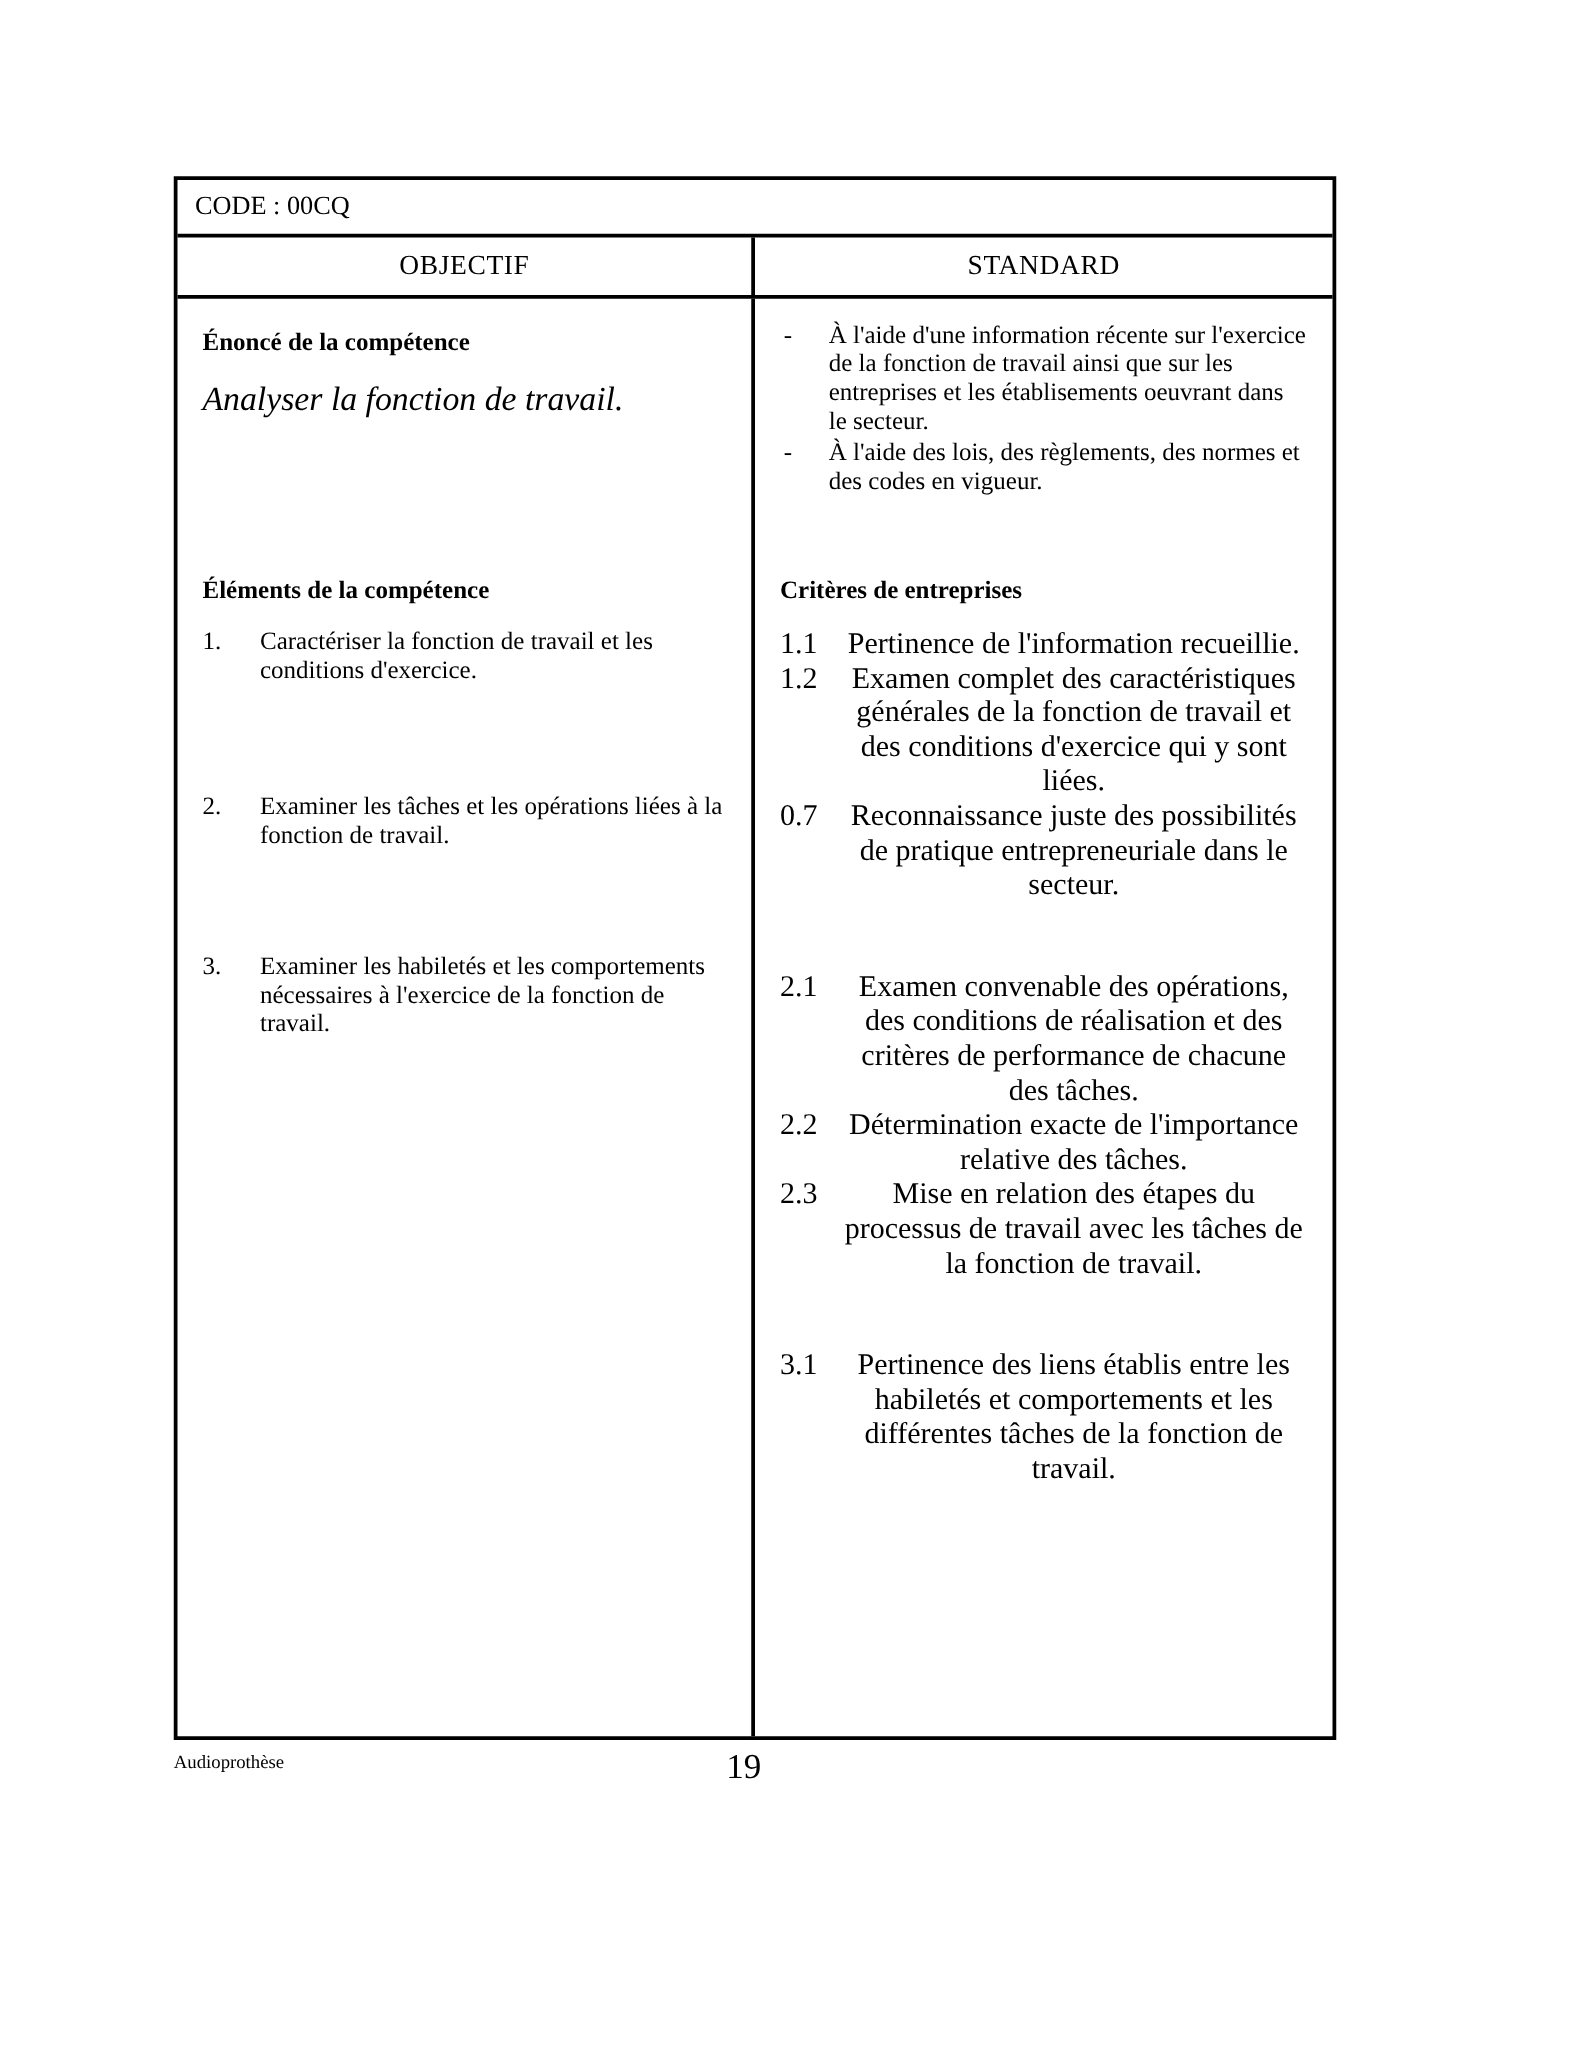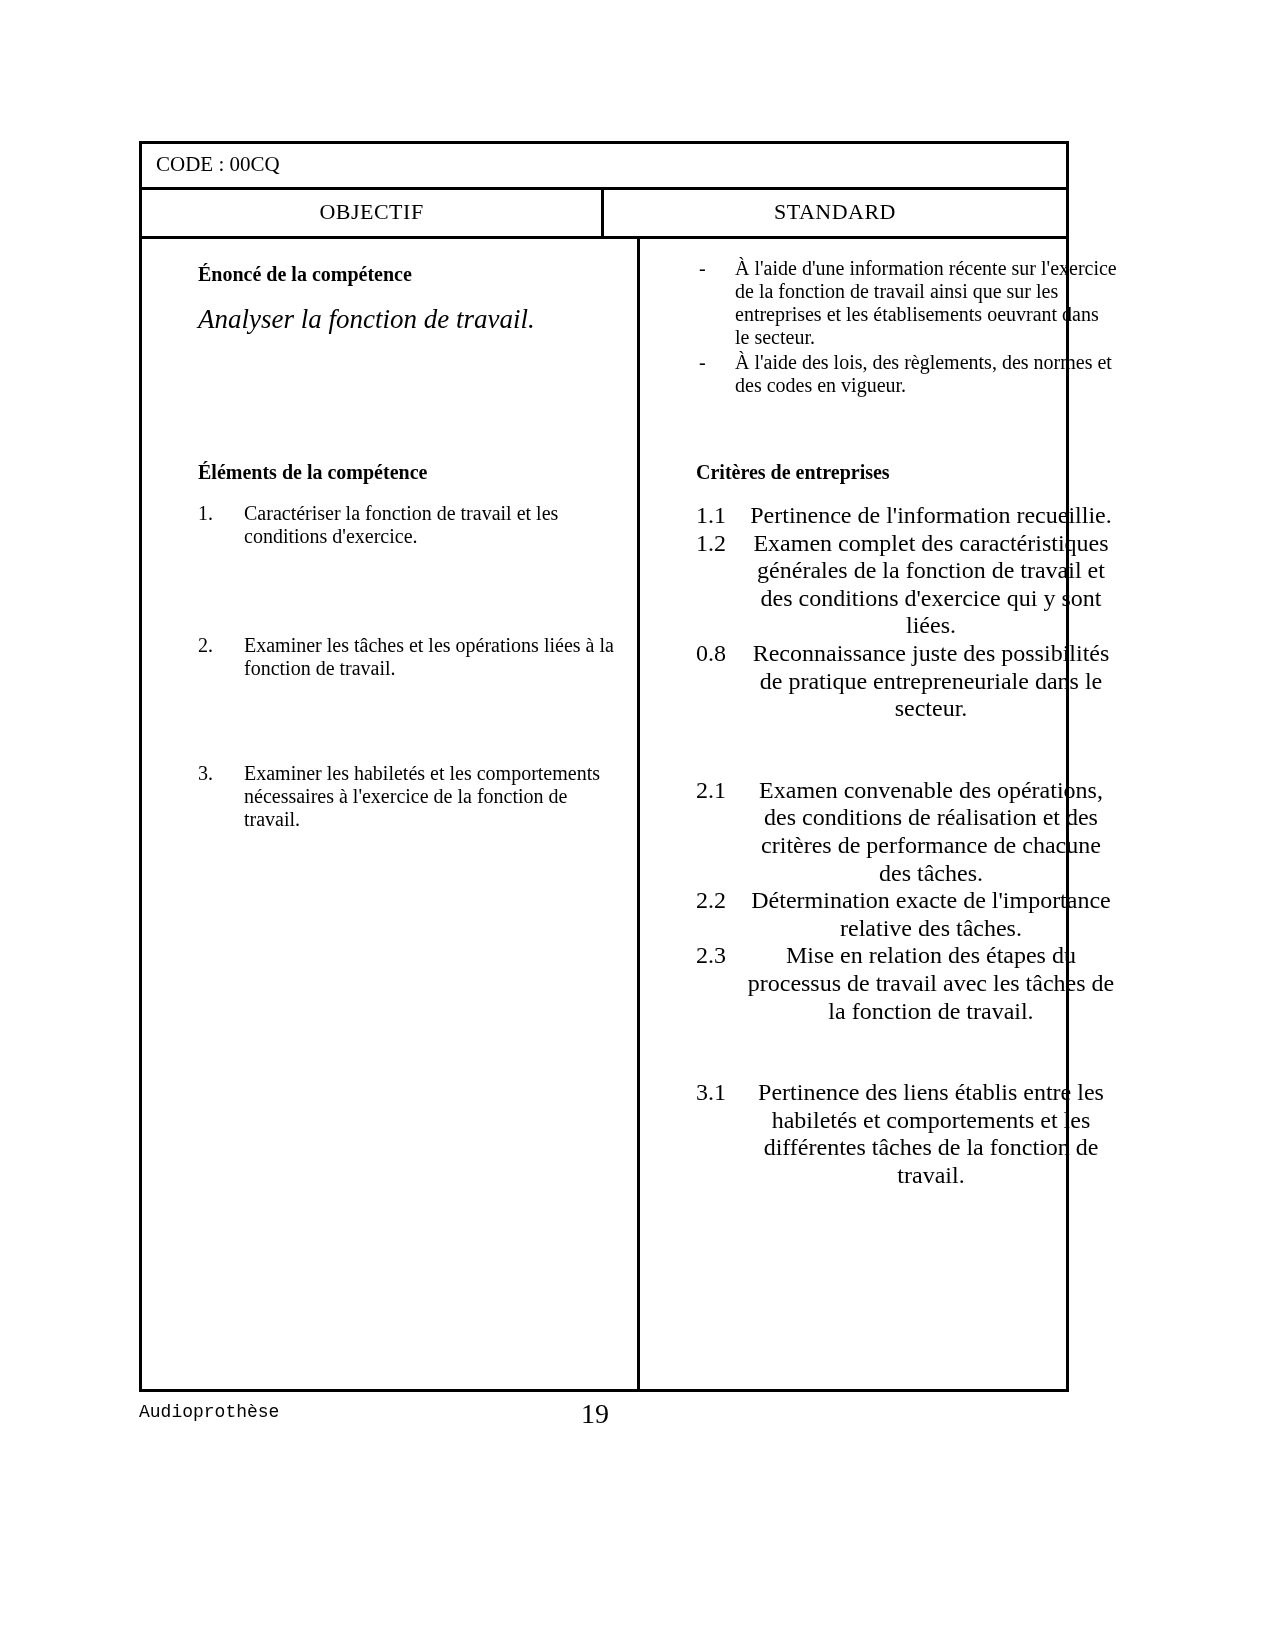--- a/index.html
+++ b/index.html
@@ -50,21 +50,20 @@
     border-right: 3px solid #000;
   }
   .body-row {
     display: flex;
     min-height: 1150px;
   }
   .body-cell {
     flex: 0 0 50%;
     box-sizing: border-box;
     padding: 18px 20px 20px 20px;
-    margin-left: 36px;
   }
   .body-cell.left {
     border-right: 3px solid #000;
   }
   .section-title {
     font-weight: bold;
     font-size: 20px;
     margin: 6px 0 18px 0;
   }
   .plain-para {
@@ -136,22 +135,22 @@
     position: absolute;
     left: 139px;
     top: 1398px;
     width: 930px;
     height: 40px;
   }
   .footer-left {
     position: absolute;
     left: 0;
     top: 4px;
-    font-size: 18px;
-    font-family: Liberation Mono, monospace;
+    font-size: 15px;
+    font-family: Liberation Serif, serif;
   }
   .footer-page {
     position: absolute;
     left: 442px;
     top: 0px;
     font-size: 28px;
   }
 </style>
 </head>
 <body>
@@ -221,21 +220,21 @@
         <ul class="crit-list">
           <li>
             <span class="marker">1.1</span>
             <span class="txt">Pertinence de l'information recueillie.</span>
           </li>
           <li>
             <span class="marker">1.2</span>
             <span class="txt">Examen complet des caractéristiques générales de la fonction de travail et des conditions d'exercice qui y sont liées.</span>
           </li>
           <li>
-            <span class="marker">0.8</span>
+            <span class="marker">0.7</span>
             <span class="txt">Reconnaissance juste des possibilités de pratique entrepreneuriale dans le secteur.</span>
           </li>
         </ul>
 
         <div class="spacer-sm" style="height:54px"></div>
 
         <ul class="crit-list">
           <li>
             <span class="marker">2.1</span>
             <span class="txt">Examen convenable des opérations, des conditions de réalisation et des critères de performance de chacune des tâches.</span>

